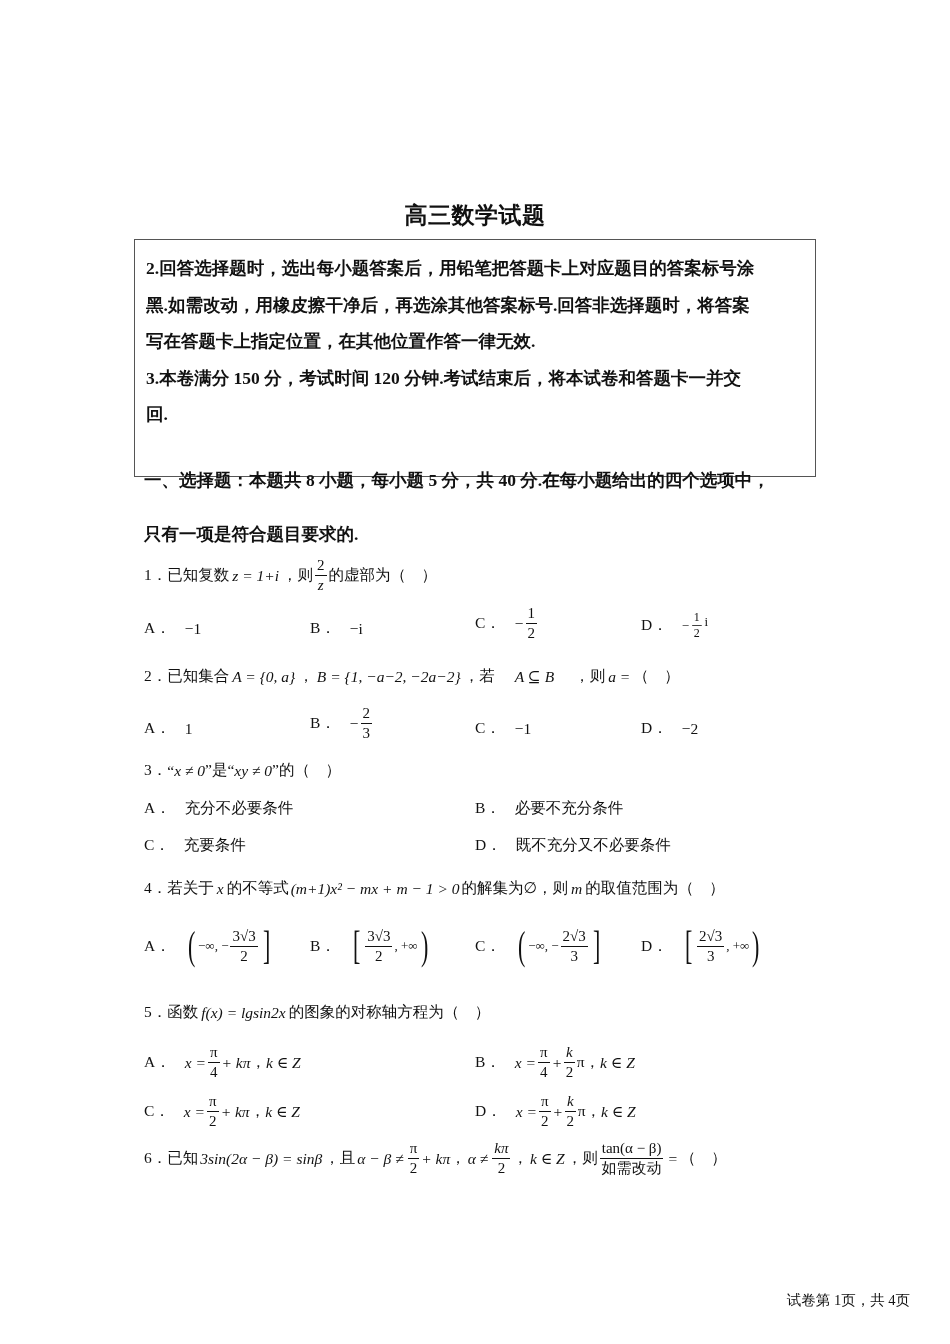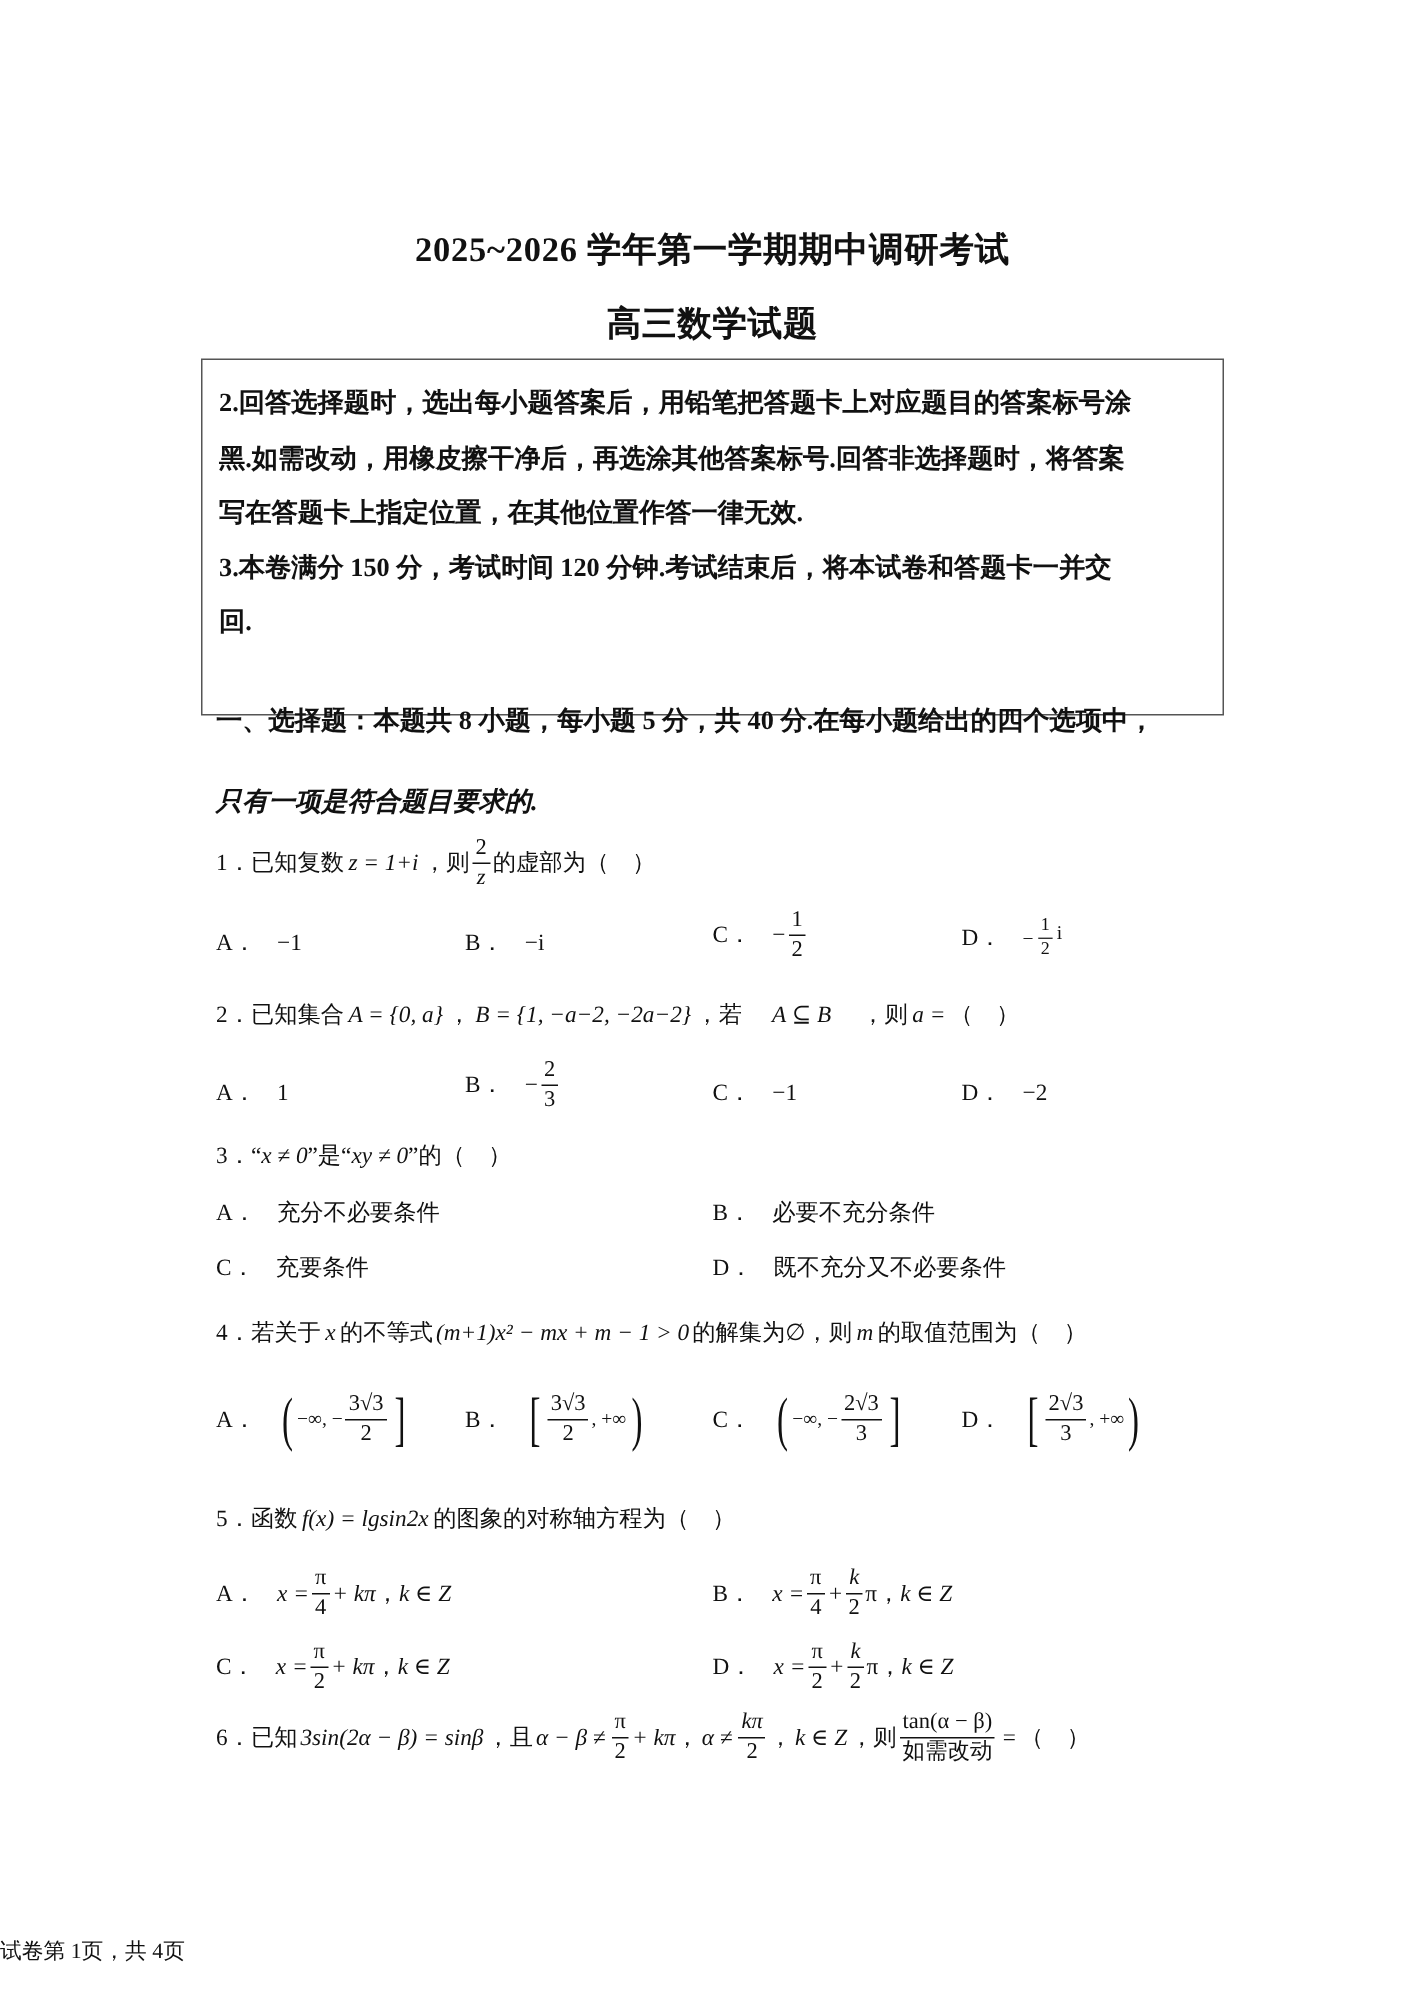--- a/index.html
+++ b/index.html
@@ -38,43 +38,42 @@
     }
     .mi { font-style: italic; }
     .frac {
       display: inline-flex; flex-direction: column; align-items: center;
       vertical-align: middle; margin: 0 2px; line-height: 1;
     }
     .frac .num { border-bottom: 1px solid #111; padding: 0 2px 2px; font-size: 15px; }
     .frac .den { padding-top: 2px; font-size: 15px; }
     .big-paren { font-size: 40px; font-weight: 200; line-height: 1; transform: scaleX(0.55); display: inline-block; }
     .footer {
-      position: absolute; left: 0; width: 910px; top: 1291px; text-align: left;
+      position: absolute; left: 0; width: 910px; top: 1291px; text-align: right;
       font-size: 14.5px;
     }
     .label { margin-right: 14px; }
   </style>
 </head>
 <body>
 
 <div class="page">
 
-  <div class="title title1">2025~2026 学年第一学期期中调研考试</div>
   <div class="title title2">高三数学试题</div>
 
   <div class="notice-box">
     <div class="notice-line">2.回答选择题时，选出每小题答案后，用铅笔把答题卡上对应题目的答案标号涂</div>
     <div class="notice-line">黑.如需改动，用橡皮擦干净后，再选涂其他答案标号.回答非选择题时，将答案</div>
     <div class="notice-line">写在答题卡上指定位置，在其他位置作答一律无效.</div>
     <div class="notice-line">3.本卷满分 150 分，考试时间 120 分钟.考试结束后，将本试卷和答题卡一并交</div>
     <div class="notice-line">回.</div>
   </div>
 
   <div class="section" style="top:468px;">一、选择题：本题共 8 小题，每小题 5 分，共 40 分.在每小题给出的四个选项中，</div>
-  <div class="section" style="top:522px;font-style:italic;">只有一项是符合题目要求的.</div>
+  <div class="section" style="top:522px;">只有一项是符合题目要求的.</div>
 
   <div class="q" style="top:558px;">
     <span>1．</span>
     <span>已知复数</span>
     <span class="mi" style="margin:0 3px;">z = 1+i</span>
     <span>，则</span>
     <span class="frac">
       <span class="num">2</span>
       <span class="den mi">z</span>
     </span>

